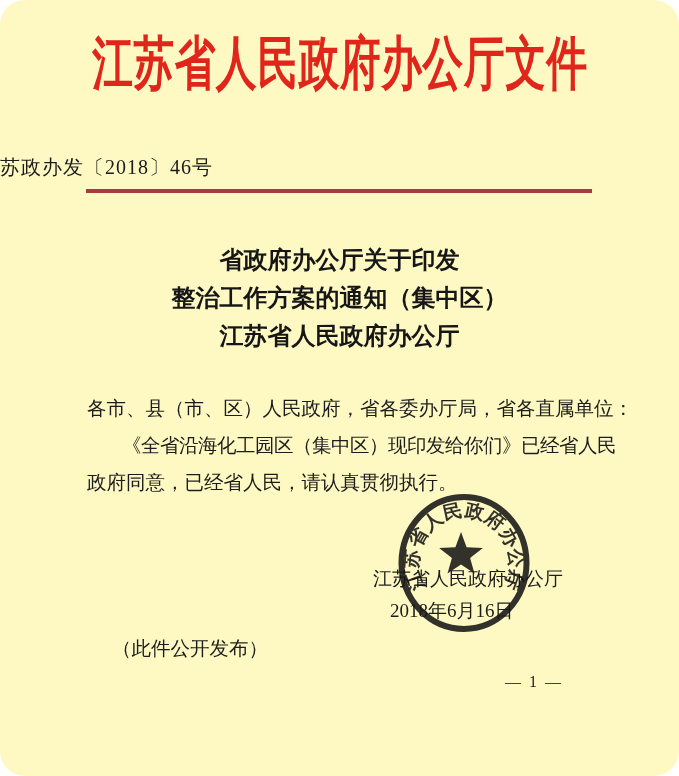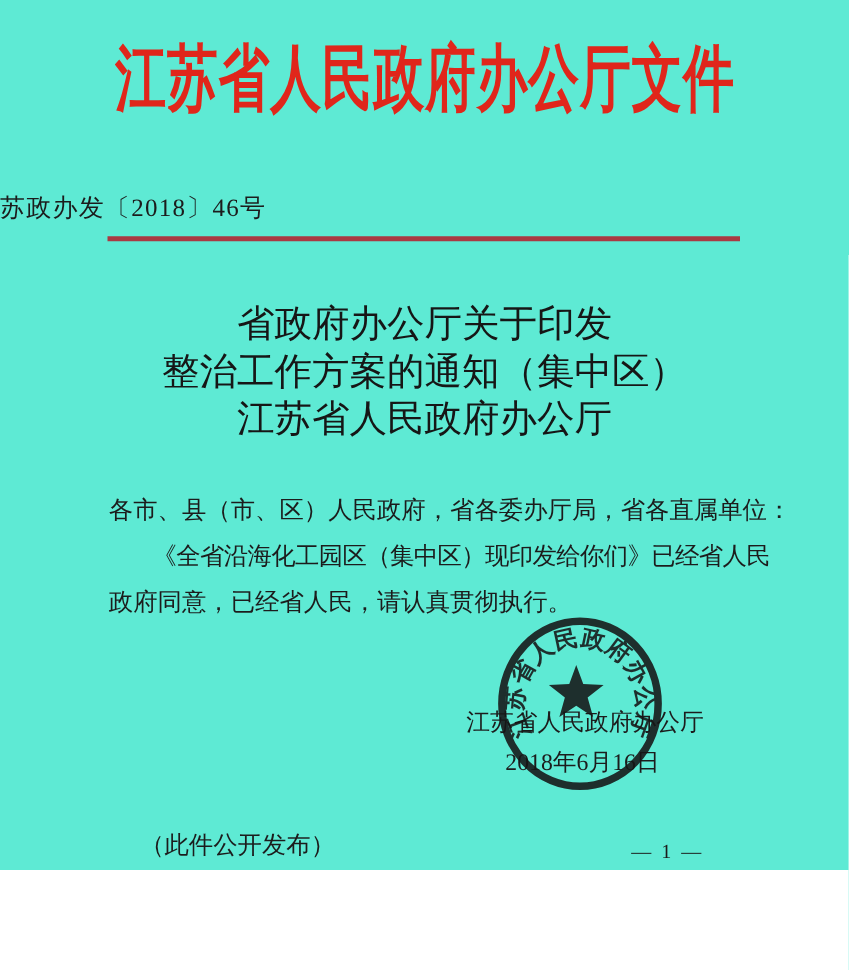--- a/index.html
+++ b/index.html
@@ -1,22 +1,23 @@
 <!DOCTYPE html>
 <html><head>
 <meta charset="utf-8">
 <style>
   html,body{margin:0;padding:0;background:#ffffff;}
   .page{
     position:relative;
-    width:679px;height:696px;
-    background:#5eead4;
+    width:679px;height:776px;
+    background:#fef9c3;
     overflow:hidden;
     font-family:"Liberation Serif","DejaVu Serif",serif;
     color:#1f1f1f;
+    border-radius:25px;
   }
   
   .header-wrap{
     position:absolute;top:30px;left:0;width:679px;
     display:flex;justify-content:center;
   }
   .header-title{
     font-family:"Liberation Sans","DejaVu Sans",sans-serif;
     font-weight:bold;
     font-size:58px;
@@ -38,62 +39,61 @@
   .red-line{
     position:absolute;top:189px;left:86px;
     width:506px;height:4px;
     background:#a93a43;
   }
   
   .title-block{
     position:absolute;top:241px;left:0;width:679px;
     text-align:center;
     font-family:"Liberation Sans","DejaVu Sans",sans-serif;
-    font-weight:normal;
-    font-size:30px;line-height:38px;
+    font-weight:bold;
+    font-size:24px;line-height:38px;
     color:#161616;
   }
   
   .body-block{
     position:absolute;top:390px;left:87px;width:520px;
     font-size:19.5px;line-height:37px;
     color:#1c1c1c;
   }
   .body-line{white-space:nowrap;}
   .body-line.indent{text-indent:1.8em;letter-spacing:-0.5px;}
   
   .signature-name{
     position:absolute;top:568px;left:373px;
     font-size:19px;line-height:22px;
     white-space:nowrap;color:#1c1c1c;
   }
   .signature-date{
     position:absolute;top:600px;left:390px;width:152px;
-    text-align:center;
     font-size:19px;line-height:22px;
     white-space:nowrap;color:#1c1c1c;
   }
   
   .seal{
     position:absolute;top:490px;left:394px;
     width:140px;height:148px;
     opacity:0.88;
   }
   .seal text{
     font-family:"Liberation Sans","DejaVu Sans",sans-serif;
     font-weight:bold;
     font-size:19px;
     fill:#161616;
     letter-spacing:0.5px;
   }
   
   .footnote{
     position:absolute;top:637px;left:112px;
     font-size:19.5px;line-height:23px;
-    white-space:nowrap;color:#1c1c1c;margin-top:28px;
+    white-space:nowrap;color:#1c1c1c;
   }
   .page-number{
     position:absolute;top:672px;left:505px;
     font-size:16px;line-height:20px;
     letter-spacing:2px;
     white-space:nowrap;color:#1c1c1c;
   }
 </style>
 </head>
 <body>

